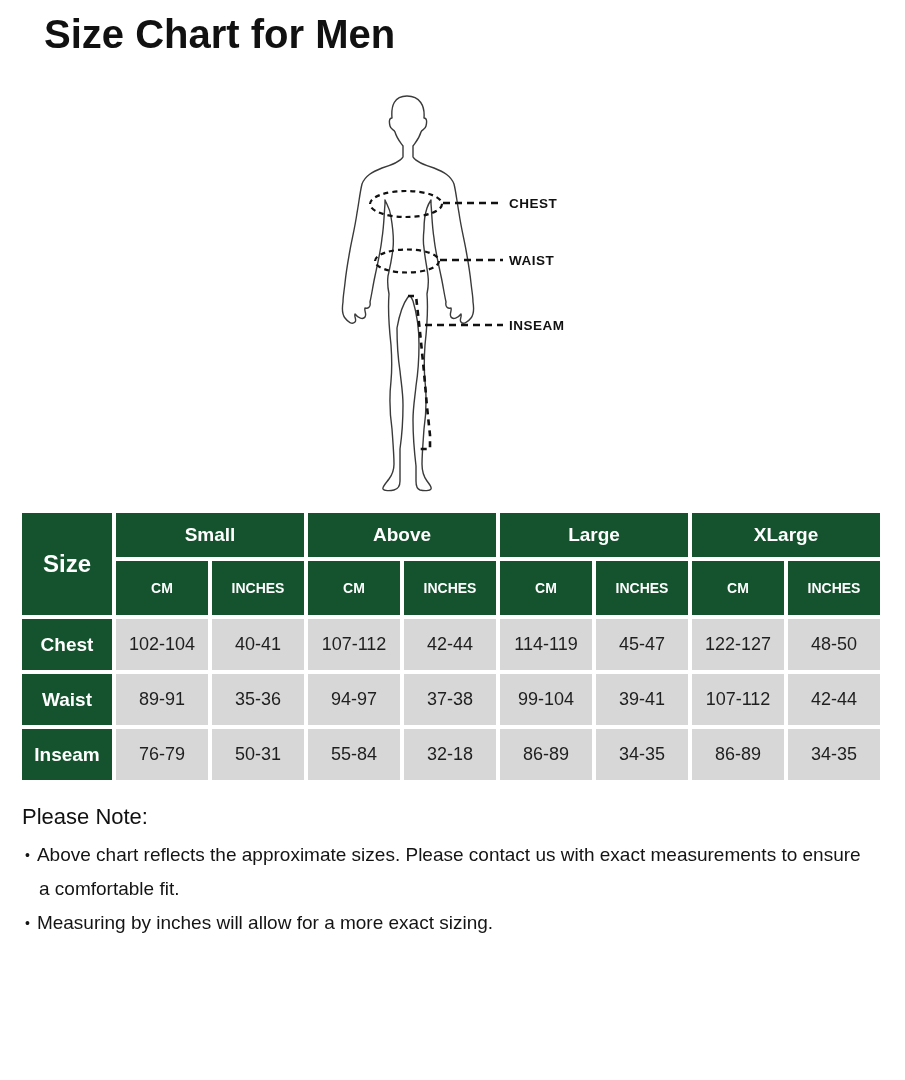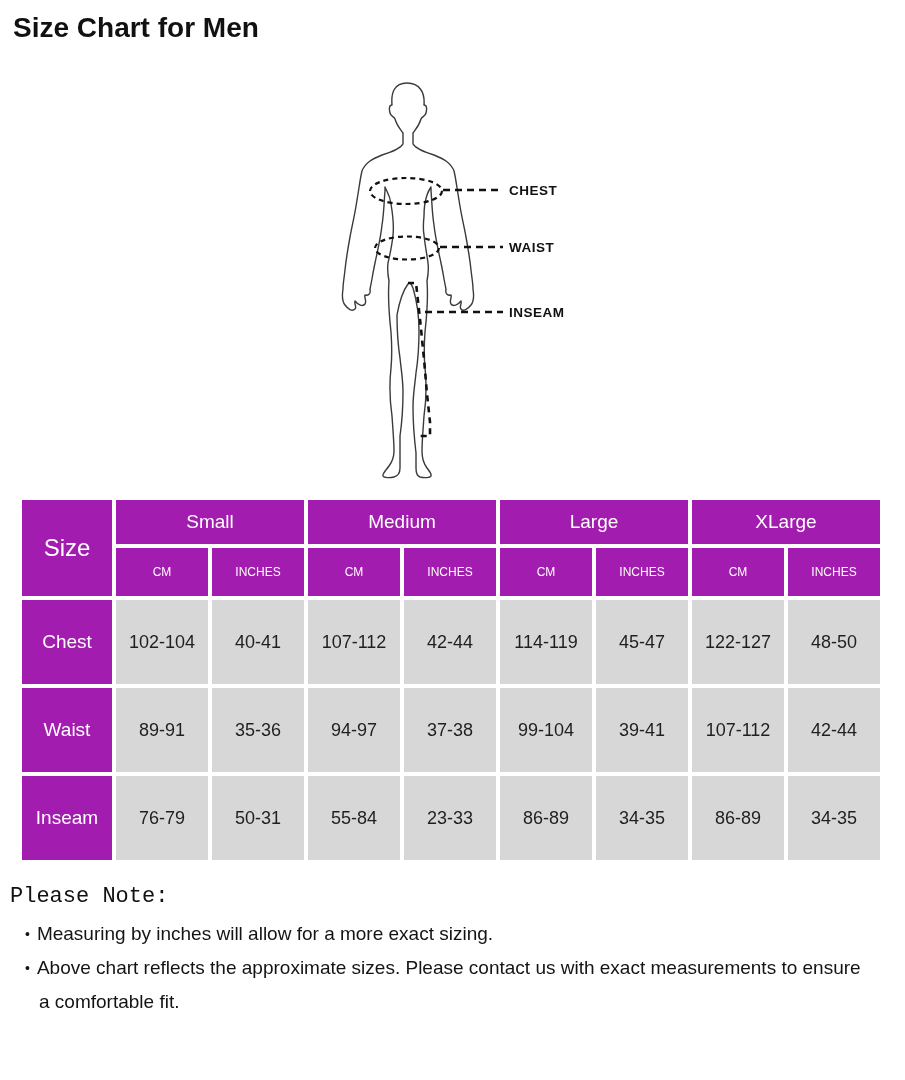--- a/index.html
+++ b/index.html
@@ -6,22 +6,22 @@
     margin: 0;
     padding: 0;
     background: #ffffff;
     width: 905px;
     height: 1080px;
     overflow: hidden;
     font-family: "Liberation Sans", sans-serif;
     color: #1a1a1a;
   }
   .page-title {
-    margin: 12px 0 0 13px;
-    font-size: 28px;
+    margin: 12px 0 0 44px;
+    font-size: 40px;
     font-weight: bold;
     color: #111;
     letter-spacing: 0;
   }
   .figure-wrap {
     position: relative;
     height: 422px;
   }
   .figure-wrap svg {
     position: absolute;
@@ -33,43 +33,42 @@
     border-spacing: 4px;
     margin: 30px 0 0 18px;
     table-layout: fixed;
   }
   .size-table td {
     text-align: center;
     vertical-align: middle;
     padding: 0;
   }
   td.hdr {
-    background: #a21caf;
+    background: #14532d;
     color: #fff;
-    font-weight: normal;
+    font-weight: bold;
   }
   td.corner       { font-size: 24px; }
   td.group-hdr    { font-size: 19px; height: 44px; }
-  td.unit-hdr     { font-size: 12px; height: 48px; }
+  td.unit-hdr     { font-size: 14px; height: 54px; }
   td.row-label    { font-size: 19px; }
   td.val {
     background: #d7d7d7;
     color: #1f1f1f;
     font-size: 18px;
-    height: 84px;
+    height: 51px;
   }
   .notes {
     margin: 20px 0 0 10px;
   }
   .notes-heading {
     font-size: 22px;
     color: #111;
-    margin: 0 0 8px 0;
+    margin: 0 0 8px 12px;
     font-weight: normal;
-    font-family: Liberation Mono, monospace;
   }
   .notes ul {
     list-style: none;
     margin: 0;
     padding: 0 0 0 15px;
     max-width: 845px;
   }
   .notes li {
     font-size: 19px;
     line-height: 34px;
@@ -197,21 +196,21 @@
       <col style="width:92px">
     <col style="width:92px">
       <col style="width:92px">
     <col style="width:92px">
       <col style="width:92px">
   </colgroup>
   <tbody>
       <tr>
     <td class="hdr corner" rowspan="2">Size</td>
     <td class="hdr group-hdr" colspan="2">Small</td>
-    <td class="hdr group-hdr" colspan="2">Medium</td>
+    <td class="hdr group-hdr" colspan="2">Above</td>
     <td class="hdr group-hdr" colspan="2">Large</td>
     <td class="hdr group-hdr" colspan="2">XLarge</td>
   </tr>
   <tr>
     <td class="hdr unit-hdr">CM</td>
     <td class="hdr unit-hdr">INCHES</td>
     <td class="hdr unit-hdr">CM</td>
     <td class="hdr unit-hdr">INCHES</td>
     <td class="hdr unit-hdr">CM</td>
     <td class="hdr unit-hdr">INCHES</td>
@@ -238,28 +237,28 @@
     <td class="val">99-104</td>
     <td class="val">39-41</td>
     <td class="val">107-112</td>
     <td class="val">42-44</td>
   </tr>
   <tr>
     <td class="hdr row-label">Inseam</td>
     <td class="val">76-79</td>
     <td class="val">50-31</td>
     <td class="val">55-84</td>
-    <td class="val">23-33</td>
+    <td class="val">32-18</td>
     <td class="val">86-89</td>
     <td class="val">34-35</td>
     <td class="val">86-89</td>
     <td class="val">34-35</td>
   </tr>
 </tbody>
   </table>
 
 <div class="notes">
   <p class="notes-heading">Please Note:</p>
   <ul>
+    <li>Above chart reflects the approximate sizes. Please contact us with exact measurements to ensure a comfortable fit.</li>
     <li>Measuring by inches will allow for a more exact sizing.</li>
-    <li>Above chart reflects the approximate sizes. Please contact us with exact measurements to ensure a comfortable fit.</li>
   </ul>
 </div>
 
 </body></html>

